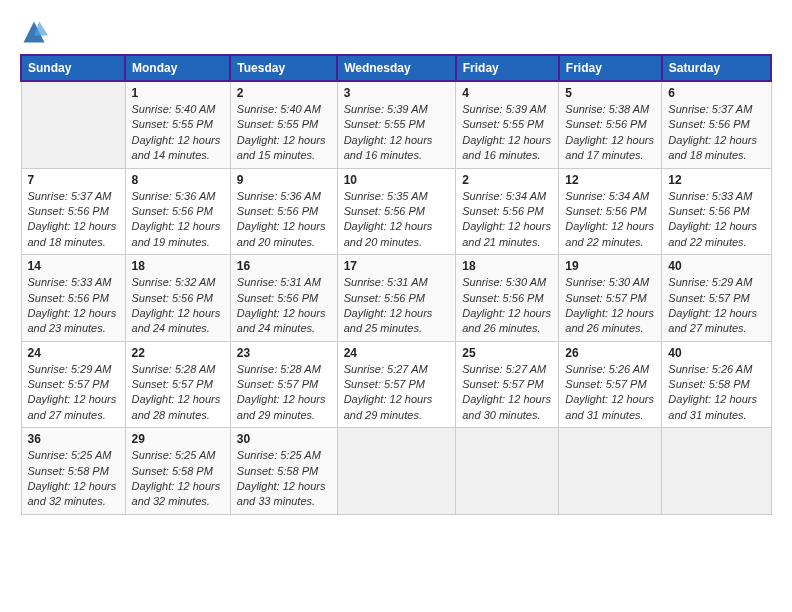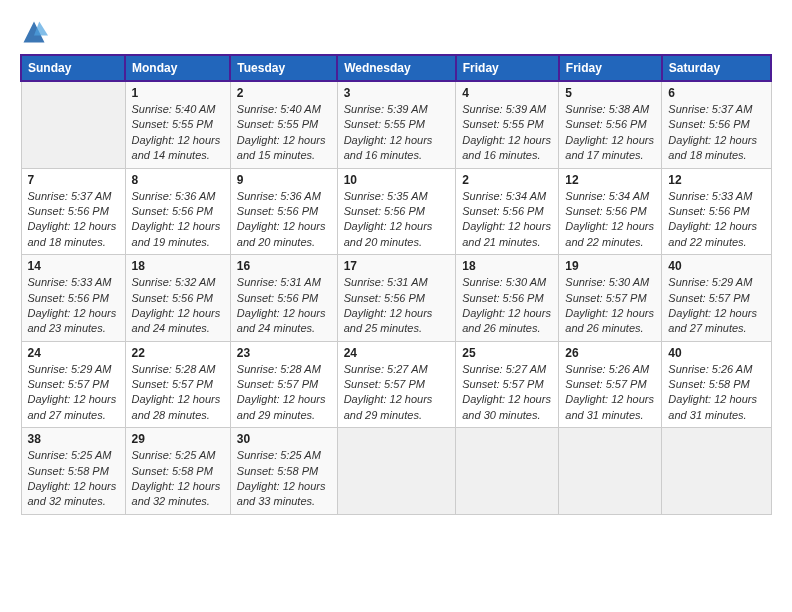--- a/index.html
+++ b/index.html
@@ -246,21 +246,21 @@
         <span class="day-number">26</span>
         <span class="day-info">Sunrise: 5:26 AM<br>Sunset: 5:57 PM<br>Daylight: 12 hours and 31 minutes.</span>
       </td>
           <td>
         <span class="day-number">40</span>
         <span class="day-info">Sunrise: 5:26 AM<br>Sunset: 5:58 PM<br>Daylight: 12 hours and 31 minutes.</span>
       </td>
         </tr>
         <tr>
           <td>
-        <span class="day-number">38</span>
+        <span class="day-number">36</span>
         <span class="day-info">Sunrise: 5:25 AM<br>Sunset: 5:58 PM<br>Daylight: 12 hours and 32 minutes.</span>
       </td>
           <td>
         <span class="day-number">29</span>
         <span class="day-info">Sunrise: 5:25 AM<br>Sunset: 5:58 PM<br>Daylight: 12 hours and 32 minutes.</span>
       </td>
           <td>
         <span class="day-number">30</span>
         <span class="day-info">Sunrise: 5:25 AM<br>Sunset: 5:58 PM<br>Daylight: 12 hours and 33 minutes.</span>
       </td>

